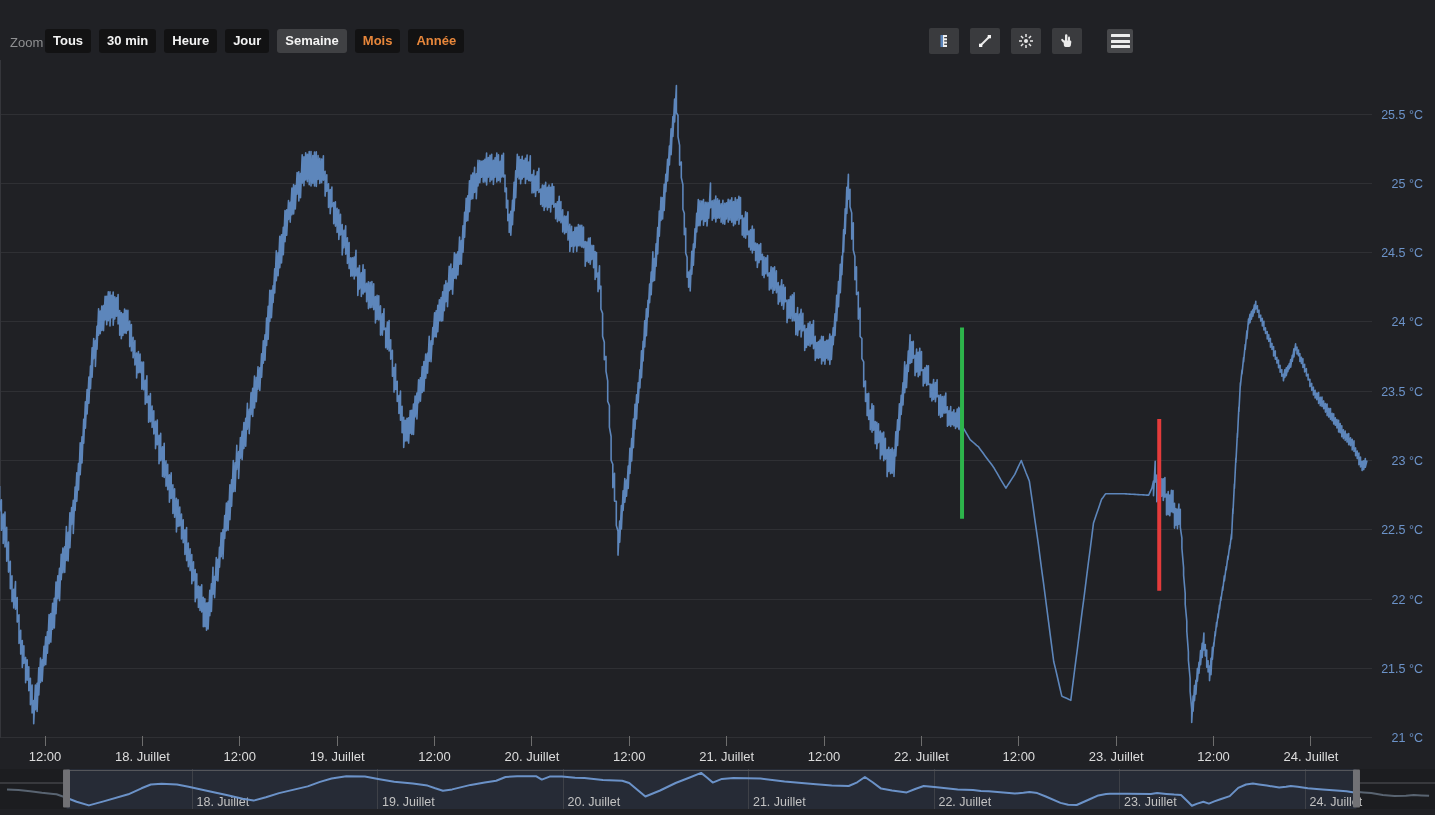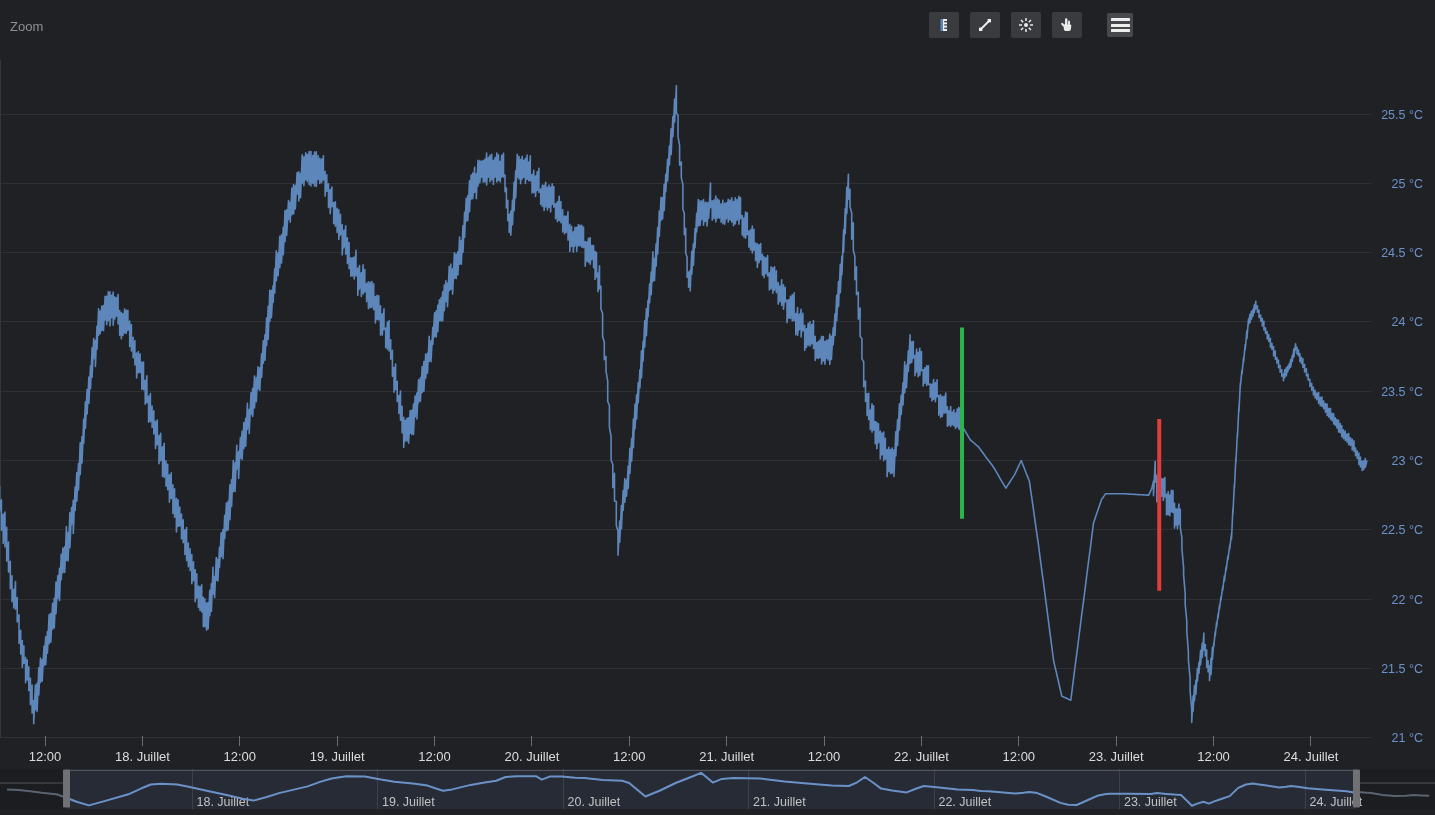--- a/index.html
+++ b/index.html
@@ -1,19 +1,19 @@
 <!DOCTYPE html>
 <html><head>
 <meta charset="utf-8">
 <style>
   html,body{margin:0;padding:0;background:#202125;width:1435px;height:815px;overflow:hidden;
     font-family:"Liberation Sans","DejaVu Sans",sans-serif;}
   #stage{position:relative;width:1435px;height:815px;background:#202125;}
   #chart-svg{position:absolute;left:0;top:0;}
-  .toolbar{position:absolute;left:0;top:0;width:1142px;height:48px;z-index:5;}
+  .toolbar{position:absolute;left:0;top:16px;width:1142px;height:48px;z-index:5;}
   .zoom-label{position:absolute;left:10px;top:19px;font-size:13px;color:#8f9092;}
   .rs-group{position:absolute;left:45px;top:13px;display:flex;gap:8px;}
   .rs-btn{background:#121213;color:#f3f3f3;font-size:13px;font-weight:700;line-height:14px;
     padding:5px 8px;border-radius:3px;cursor:pointer;white-space:nowrap;}
   .rs-btn.selected{background:#404144;}
   .rs-btn.accent{color:#e8873b;}
   .tools{position:absolute;right:60px;top:12px;display:flex;gap:11px;}
   .tool-btn{width:30px;height:26px;background:#3a3b3e;border-radius:2px;display:flex;
     align-items:center;justify-content:center;cursor:pointer;}
   .menu-btn{position:absolute;right:9px;top:13px;width:26px;height:24px;background:#47484b;
@@ -114,20 +114,29 @@
         </clipPath>
         <clipPath id="clip-out">
           <rect x="0" y="763" width="66.5133" height="50"></rect>
           <rect x="1356.4834" y="763" width="78.51659999999993" height="50"></rect>
         </clipPath>
       </defs>
     </svg>
 
 <div class="toolbar">
   <span class="zoom-label">Zoom</span>
+  <div class="rs-group">
+    <span class="rs-btn">Tous</span>
+    <span class="rs-btn">30 min</span>
+    <span class="rs-btn">Heure</span>
+    <span class="rs-btn">Jour</span>
+    <span class="rs-btn selected">Semaine</span>
+    <span class="rs-btn accent">Mois</span>
+    <span class="rs-btn accent">Année</span>
+  </div>
   <div class="tools">
     <div class="tool-btn">
       <svg width="16" height="16" viewBox="0 0 16 16">
         <rect x="4.5" y="2" width="2.5" height="12" fill="#5d86bb"></rect>
         <rect x="7" y="2" width="4" height="12" fill="#efefef"></rect>
         <rect x="8.2" y="4" width="2.8" height="1.3" fill="#3a3b3e"></rect>
         <rect x="8.2" y="7.3" width="2.8" height="1.3" fill="#3a3b3e"></rect>
         <rect x="8.2" y="10.6" width="2.8" height="1.3" fill="#3a3b3e"></rect>
       </svg>
     </div>

